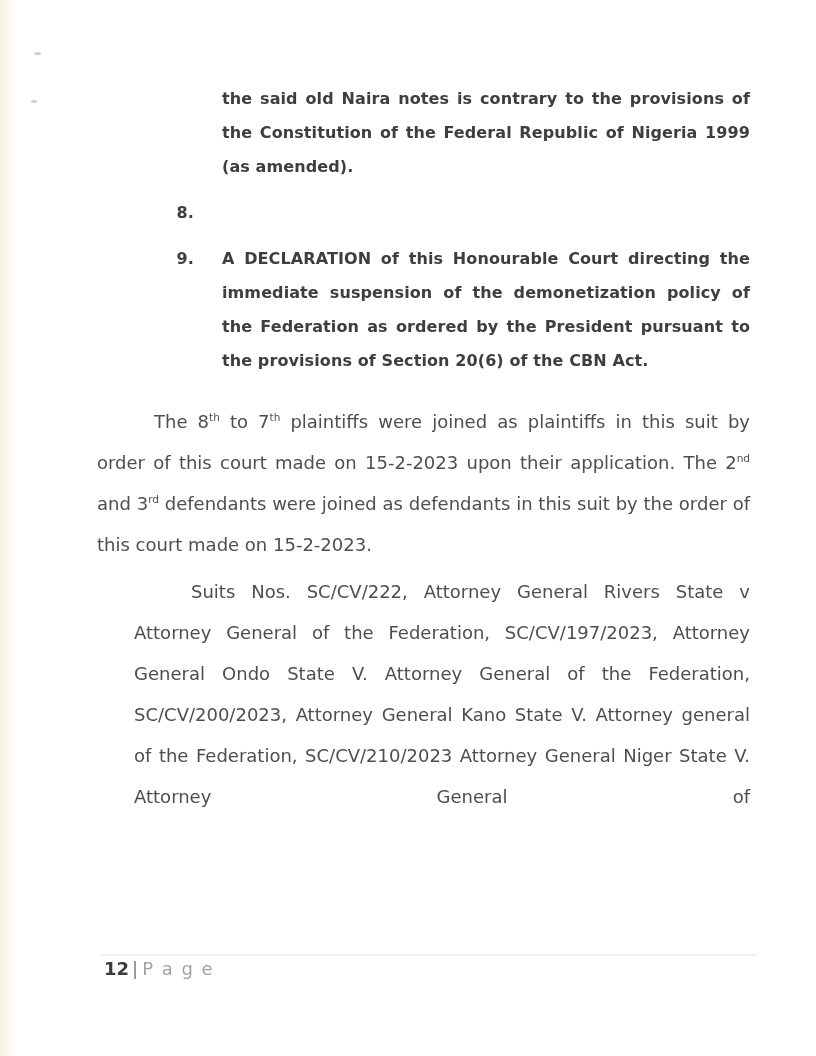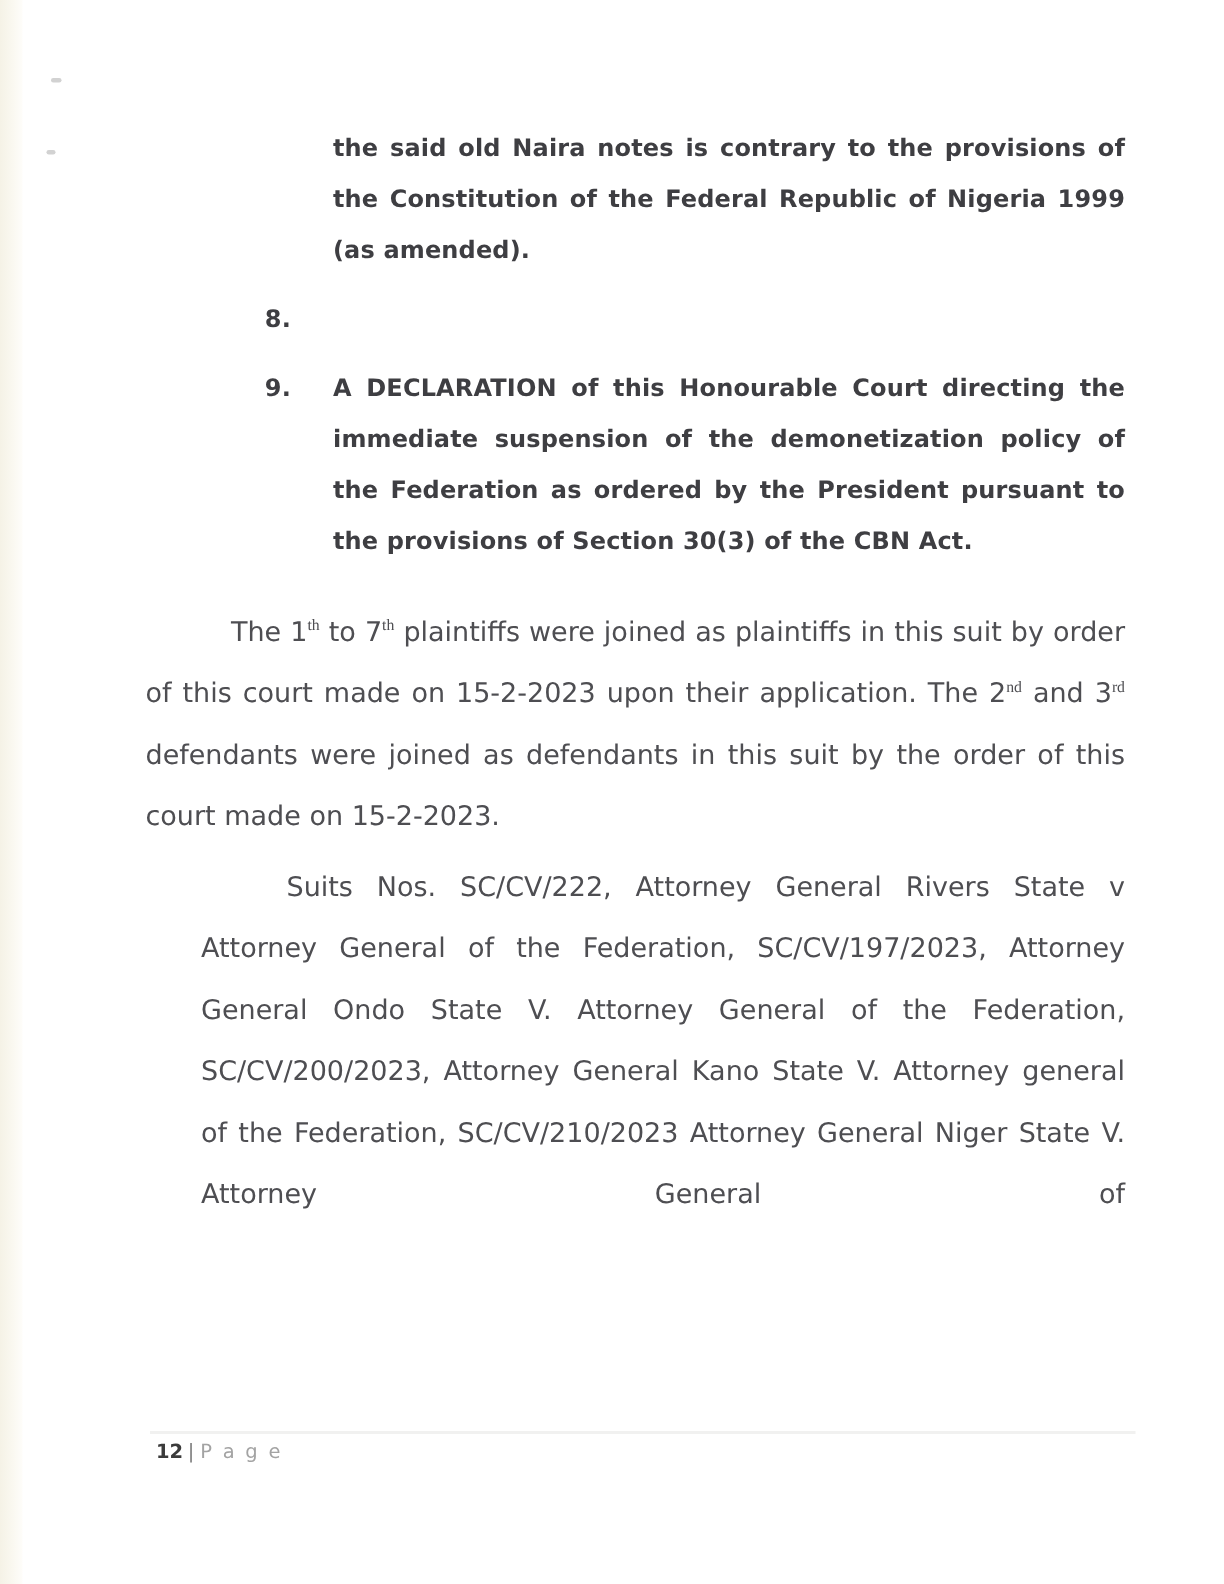--- a/index.html
+++ b/index.html
@@ -59,35 +59,34 @@
     line-height: 41px;
     color: #4e4e52;
     text-align: justify;
     text-indent: 57px;
   }
   .body-para.justify-last { text-align-last: justify; margin-top: 6px; margin-left: 37px; }
   sup {
     font-size: 10.5px;
     line-height: 0;
     vertical-align: super;
-    font-family: Liberation Serif, serif;
   }
   .footer-rule {
     position: absolute;
     left: 100px;
     top: 954px;
     width: 657px;
     height: 2px;
     background: rgba(120, 120, 110, 0.10);
   }
   .footer {
     position: absolute;
     left: 104px;
     top: 961px;
-    font-size: 13px;
+    font-size: 18px;
     line-height: 16px;
     white-space: nowrap;
   }
   .pg-num { font-weight: bold; color: #3b3b3b; }
   .pg-sep { color: #7d7d7d; margin: 0 4px 0 3px; }
   .pg-label { color: #a3a3a3; letter-spacing: 1.5px; }
 </style>
 </head>
 <body>
 
@@ -102,27 +101,27 @@
       <div class="num"></div>
       <div class="li-text">the said old Naira notes is contrary to the provisions of the Constitution of the Federal Republic of Nigeria 1999 (as amended).</div>
     </div>
 
     <div class="prayer">
       <div class="num">8.</div>
     </div>
 
     <div class="prayer">
       <div class="num">9.</div>
-      <div class="li-text">A DECLARATION of this Honourable Court directing the immediate suspension of the demonetization policy of the Federation as ordered by the President pursuant to the provisions of Section 30(3) of the CBN Act.</div>
+      <div class="li-text">A DECLARATION of this Honourable Court directing the immediate suspension of the demonetization policy of the Federation as ordered by the President pursuant to the provisions of Section 20(6) of the CBN Act.</div>
     </div>
 
     <div class="prayer">
     </div>
 
-    <p class="body-para"><span>The 1</span><sup>th</sup><span> to 7</span><sup>th</sup><span> plaintiffs were joined as plaintiffs in this suit by order of this court made on 15-2-2023 upon their application. The 2</span><sup>nd</sup><span> and 3</span><sup>rd</sup><span> defendants were joined as defendants in this suit by the order of this court made on 15-2-2023.</span></p>
+    <p class="body-para"><span>The 8</span><sup>th</sup><span> to 7</span><sup>th</sup><span> plaintiffs were joined as plaintiffs in this suit by order of this court made on 15-2-2023 upon their application. The 2</span><sup>nd</sup><span> and 3</span><sup>rd</sup><span> defendants were joined as defendants in this suit by the order of this court made on 15-2-2023.</span></p>
 
     <p class="body-para justify-last"><span>Suits Nos. SC/CV/222, Attorney General Rivers State v Attorney General of the Federation, SC/CV/197/2023, Attorney General Ondo State V. Attorney General of the Federation, SC/CV/200/2023, Attorney General Kano State V. Attorney general of the Federation, SC/CV/210/2023 Attorney General Niger State V. Attorney General of</span></p>
 
   </div>
 
   <div class="footer-rule"></div>
 
   <div class="footer">
     <span class="pg-num">12</span><span class="pg-sep">|</span><span class="pg-label">P a g e</span>
   </div>

